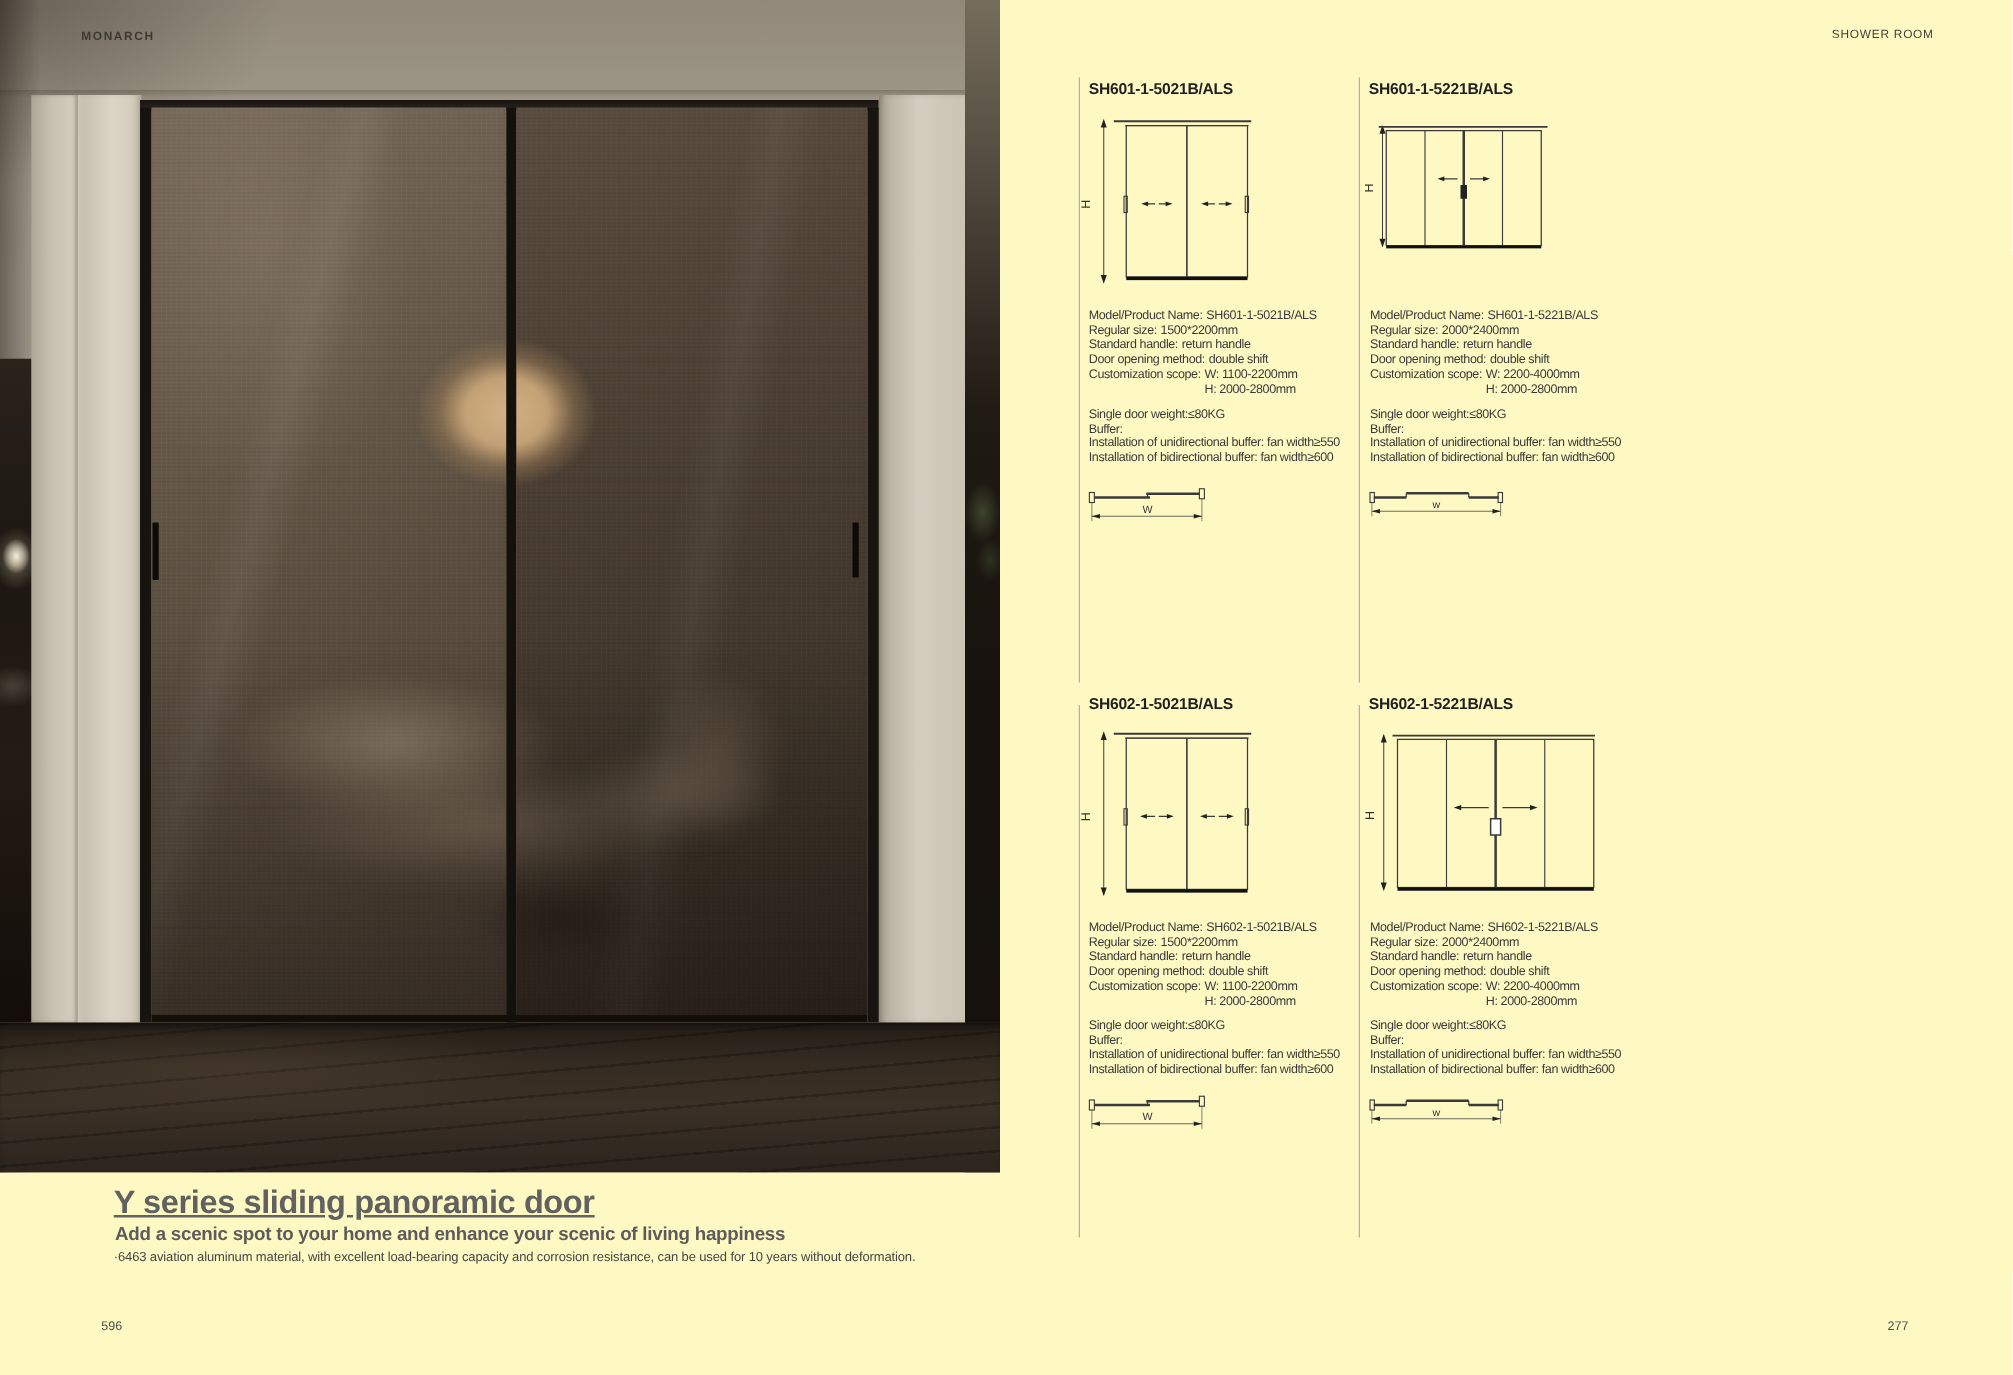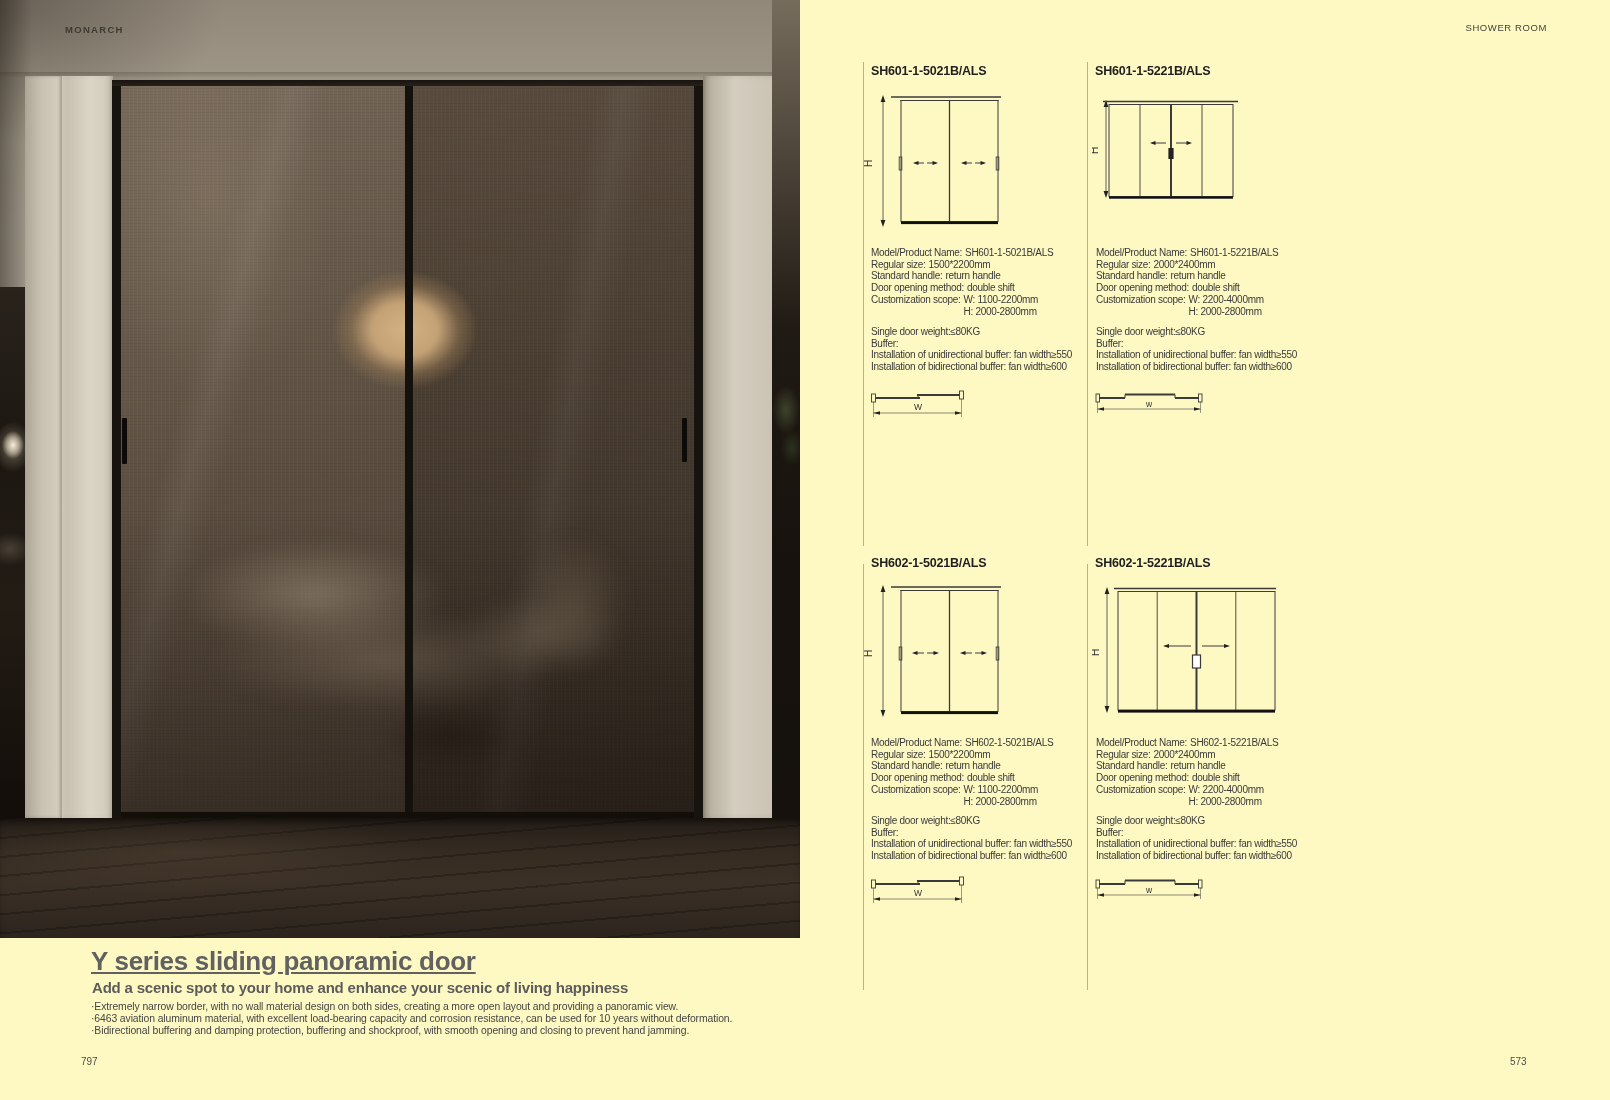--- a/index.html
+++ b/index.html
@@ -121,28 +121,26 @@
     </div>
     <div class="abs pillar-right"></div>
     <div class="abs right-strip"></div>
     <div class="abs floor"></div>
   </div>
   <div class="abs brand">MONARCH</div>
 
   <div class="abs cap-title">Y series sliding panoramic door</div>
   <div class="abs cap-sub">Add a scenic spot to your home and enhance your scenic of living happiness</div>
   <div class="abs cap-bullets">
-    <div>·Extremely narrow border, with no wall material design on both sides, creating a more open layout and providing a panoramic view.</div>
     <div>·6463 aviation aluminum material, with excellent load-bearing capacity and corrosion resistance, can be used for 10 years without deformation.</div>
-    <div>·Bidirectional buffering and damping protection, buffering and shockproof, with smooth opening and closing to prevent hand jamming.</div>
-  </div>
-  <div class="abs pageno pn-l">797</div>
+  </div>
+  <div class="abs pageno pn-l">596</div>
 
   <div class="abs hdr-right">SHOWER ROOM</div>
-  <div class="abs pageno pn-r">573</div>
+  <div class="abs pageno pn-r">277</div>
 
   <div class="abs vline" style="left:863px;top:62px;height:484px;"></div>
   <div class="abs vline" style="left:1087px;top:62px;height:484px;"></div>
   <div class="abs vline" style="left:863px;top:564px;height:426px;"></div>
   <div class="abs vline" style="left:1087px;top:564px;height:426px;"></div>
 
   <div class="abs card-title" style="left:871px;top:64px;">SH601-1-5021B/ALS</div>
   <svg class="abs" style="left:860px;top:88px;" width="150" height="150" viewBox="0 0 150 150">
     <line class="ln" x1="23" y1="10" x2="23" y2="136" stroke-width="0.8"></line>
     <polygon points="23,7 20.6,14 25.4,14" fill="#222"></polygon>

